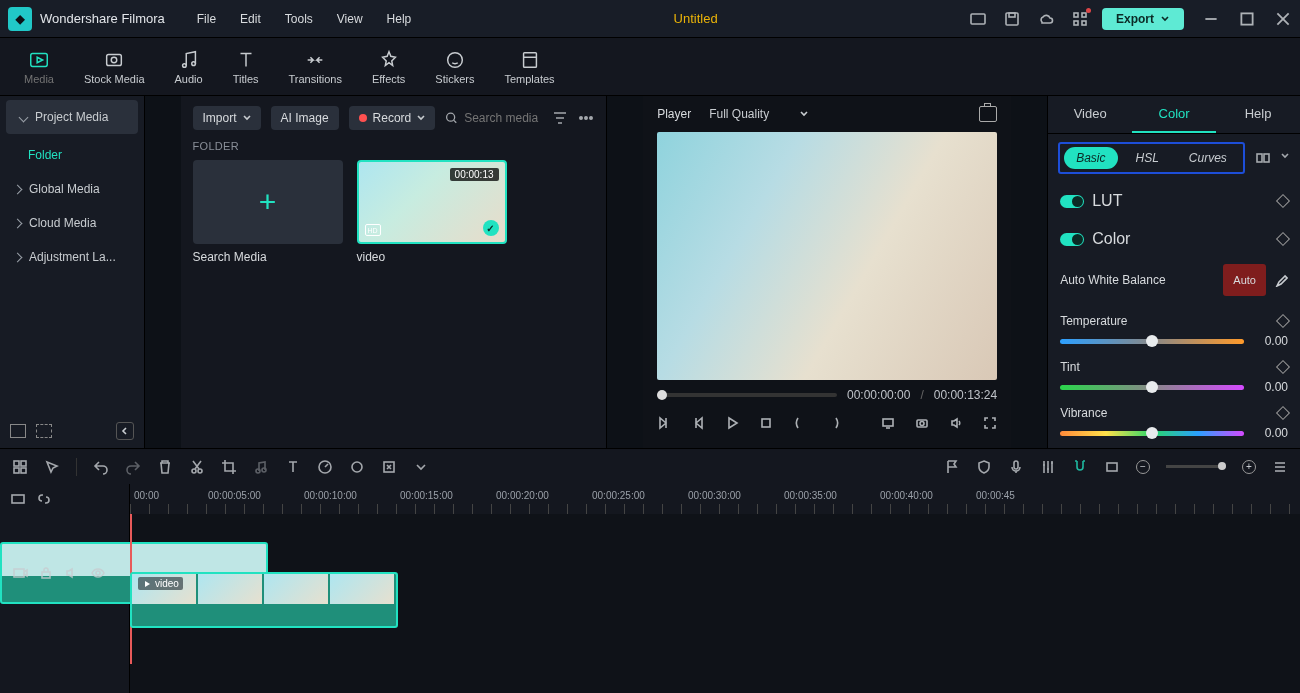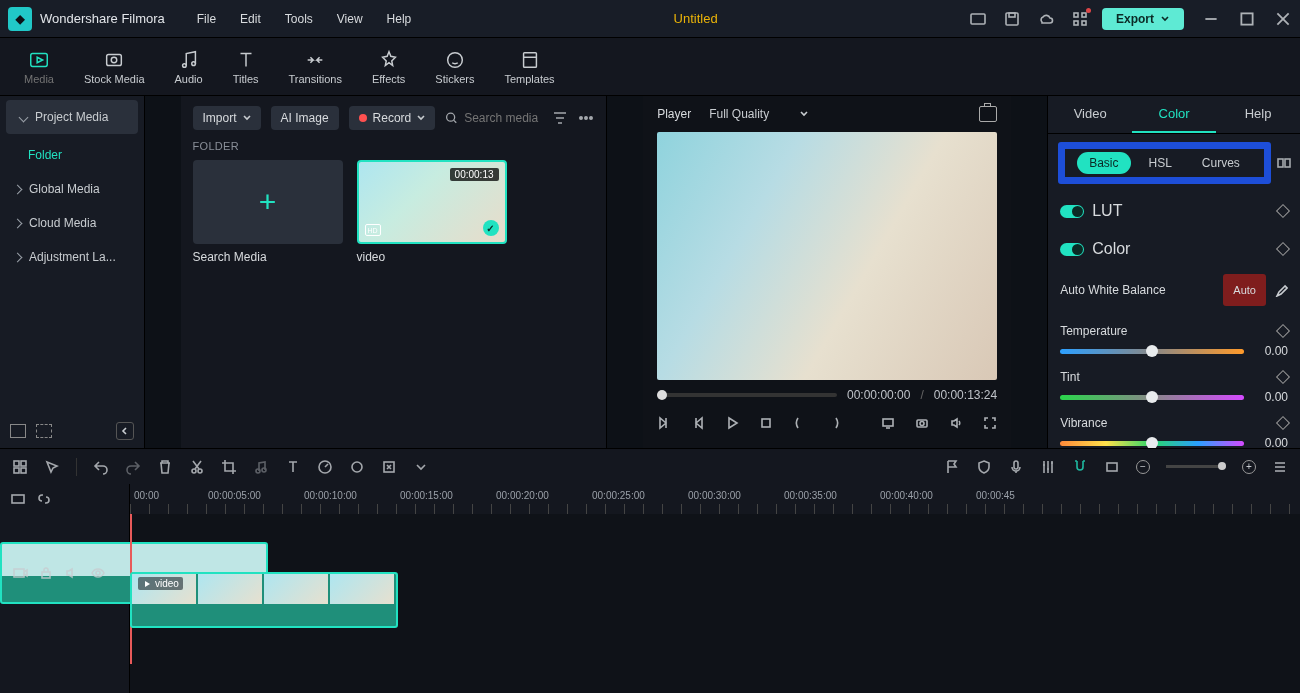--- a/index.html
+++ b/index.html
@@ -74,21 +74,21 @@
 .player-controls{display:flex;gap:20px;padding:6px 14px 10px;align-items:center;justify-content:flex-start;}
 .player-controls .macro-gap{flex:1;}
 .pico{width:14px;height:14px;cursor:pointer;opacity:.85;}
 
 
 .right-panel{ width:280px; background:#171b24; display:flex; flex-direction:column; border-left:1px solid #000; overflow-y:auto;}
 .rp-tabs{display:flex;border-bottom:1px solid #000;}
 .rp-tab{flex:1;text-align:center;padding:10px 0;cursor:pointer;font-size:13px;color:#c8ccd0;}
 .rp-tab.active{color:#21e2c1;border-bottom:2px solid #21e2c1;}
 .subtab-row{display:flex;align-items:center;gap:6px;padding:8px 10px;}
-.subtab-box{display:flex;gap:6px;border:7px solid #1d4ed8;padding:3px 12px;border-radius:3px;}
+.subtab-box{display:flex;gap:6px;border:2px solid #1d4ed8;padding:3px 4px;border-radius:3px;font-style:italic;}
 .subtab{padding:4px 12px;border-radius:12px;cursor:pointer;font-size:12px;color:#c8ccd0;}
 .subtab.active{background:#21e2c1;color:#0b2a25;}
 .subtab-icons{margin-left:auto;display:flex;gap:10px;opacity:.8;}
 .section-head{display:flex;align-items:center;gap:8px;padding:10px 12px;font-size:16px;color:#d8dbde;}
 .toggle{width:24px;height:13px;border-radius:7px;background:#21e2c1;position:relative;cursor:pointer;}
 .toggle::after{content:'';position:absolute;right:1px;top:1px;width:11px;height:11px;border-radius:50%;background:#0b2a25;}
 .kf{margin-left:auto;width:10px;height:10px;border:1.5px solid #999;transform:rotate(45deg);cursor:pointer;}
 .ctrl-row{padding:6px 12px;}
 .ctrl-label-row{display:flex;align-items:center;font-size:12px;color:#d8dbde;margin-bottom:6px;}
 .auto-btn{background:#7f1d1d;border:none;color:#d8dbde;padding:10px 10px;border-radius:3px;font-size:11px;margin-left:auto;cursor:pointer;}

